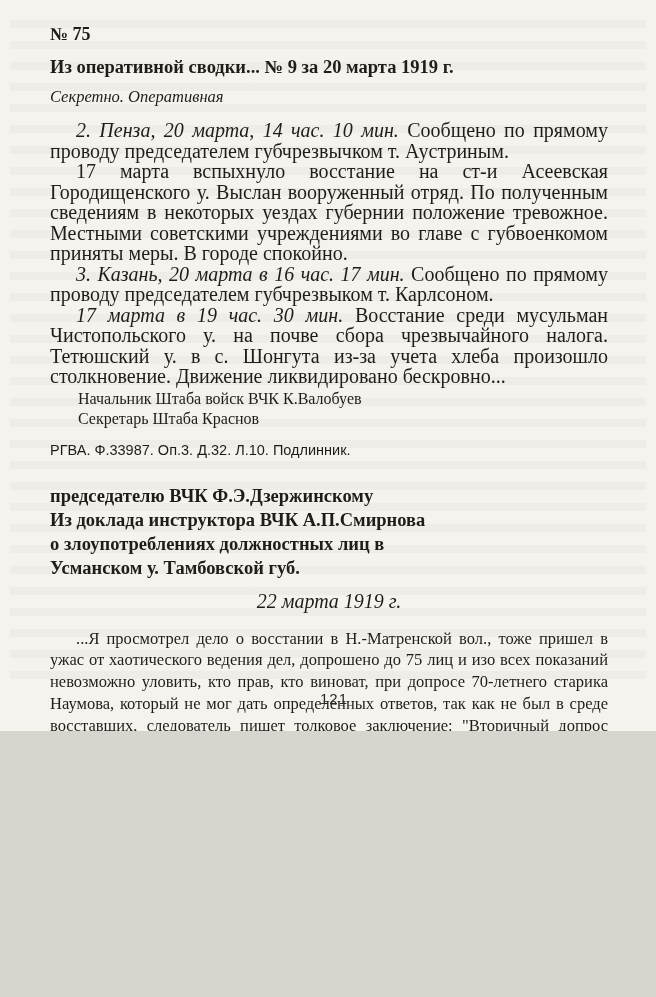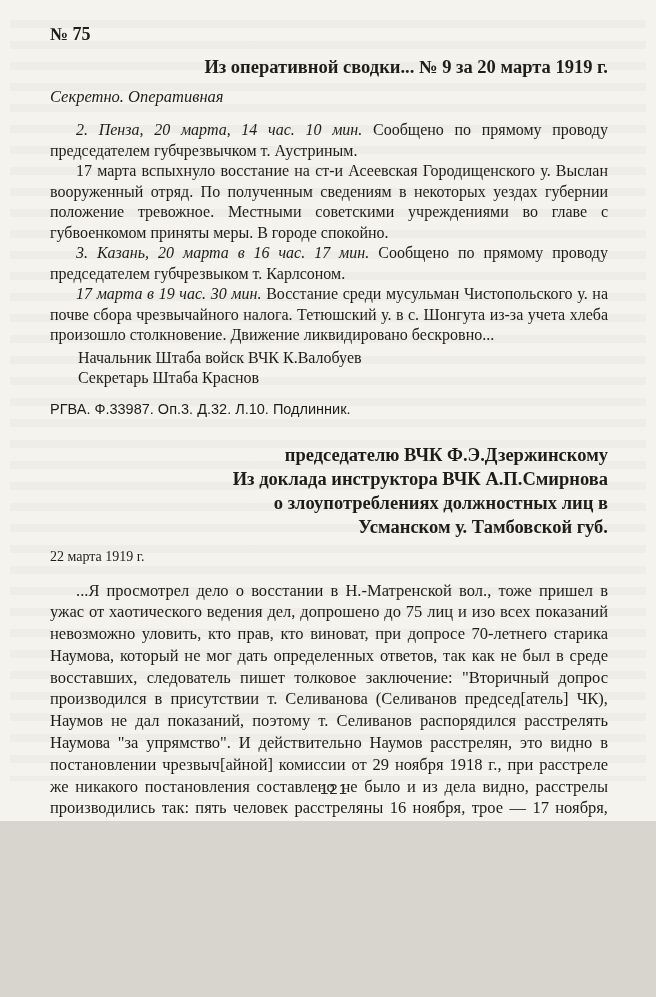--- a/index.html
+++ b/index.html
@@ -3,21 +3,21 @@
 <meta charset="utf-8">
 <style>
   html, body {
     margin: 0;
     padding: 0;
     background: #d8d5cf;
   }
   .page {
     position: relative;
     width: 656px;
-    height: 821px;
+    height: 731px;
     margin: 0 auto;
     background: #f5f3ee;
     color: #1f1d1a;
     box-sizing: border-box;
     padding: 24px 48px 0 50px;
     overflow: hidden;
     font-family: "Liberation Serif", serif;
   }
   
   .page::before {
@@ -37,30 +37,29 @@
   .docnum {
     font-weight: bold;
     font-size: 18px;
     margin: 0 0 10px 0;
   }
   .doc-title {
     font-weight: bold;
     font-size: 18.5px;
     line-height: 24px;
     margin: 0 0 8px 0;
-    text-align: right;
   }
   .classification {
     font-style: italic;
     font-size: 16.5px;
     text-align: left;
     margin: 0 0 13px 0;
   }
   .para {
-    font-size: 16px;
+    font-size: 20px;
     line-height: 20.5px;
     text-align: justify;
     text-indent: 26px;
     margin: 0;
   }
   .lead { font-style: italic; }
   .sig-block { margin-top: 2px; }
   .sig-line {
     font-size: 16px;
     line-height: 20.5px;
@@ -68,22 +67,23 @@
   }
   .archive {
     font-family: "Liberation Sans", sans-serif;
     font-size: 14.5px;
     margin: 12px 0 0 0;
   }
   .doc76 { margin-top: 26px; }
   .title-line { display: block; }
   .doc76 .doc-title { margin-top: 12px; margin-bottom: 0; }
   .date-line {
-    font-size: 14px;
-    text-align: left;
+    font-style: italic;
+    font-size: 20px;
+    text-align: center;
     margin: 10px 0 0 0;
   }
   .body76 {
     font-size: 16.5px;
     line-height: 21.8px;
     text-align: justify;
     text-indent: 26px;
     margin: 15px 0 0 0;
   }
   .footnote-marker {

